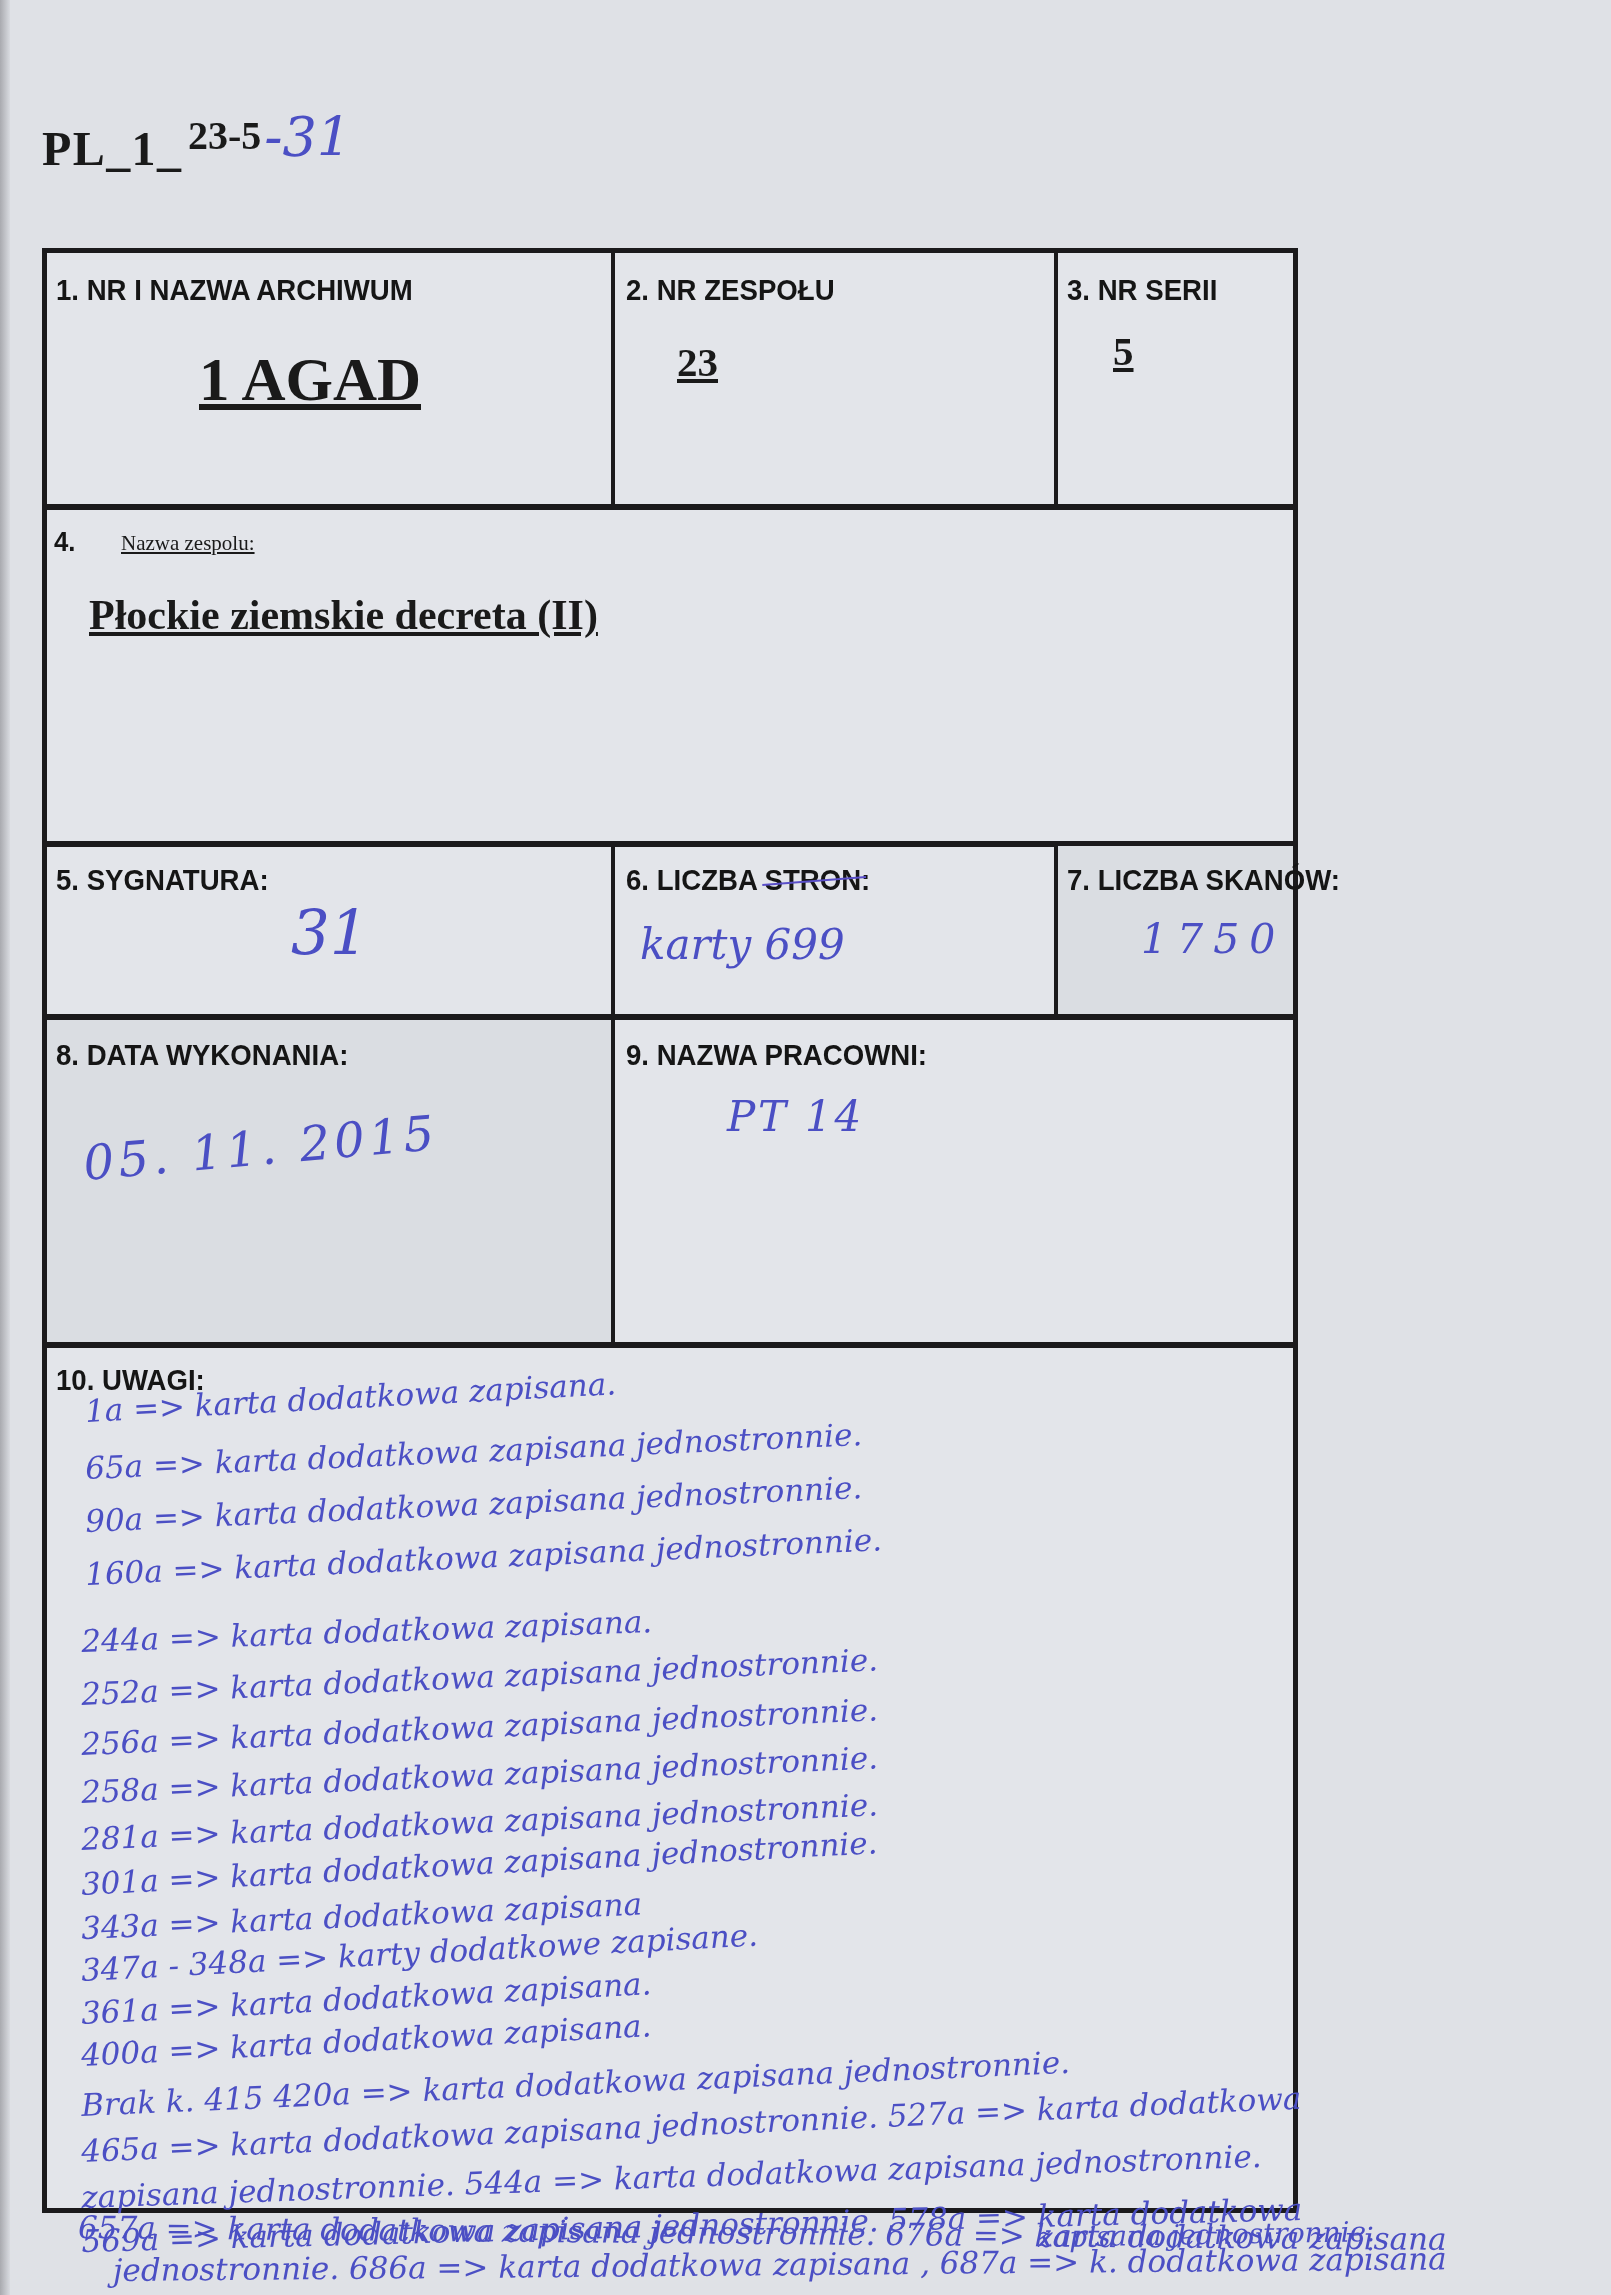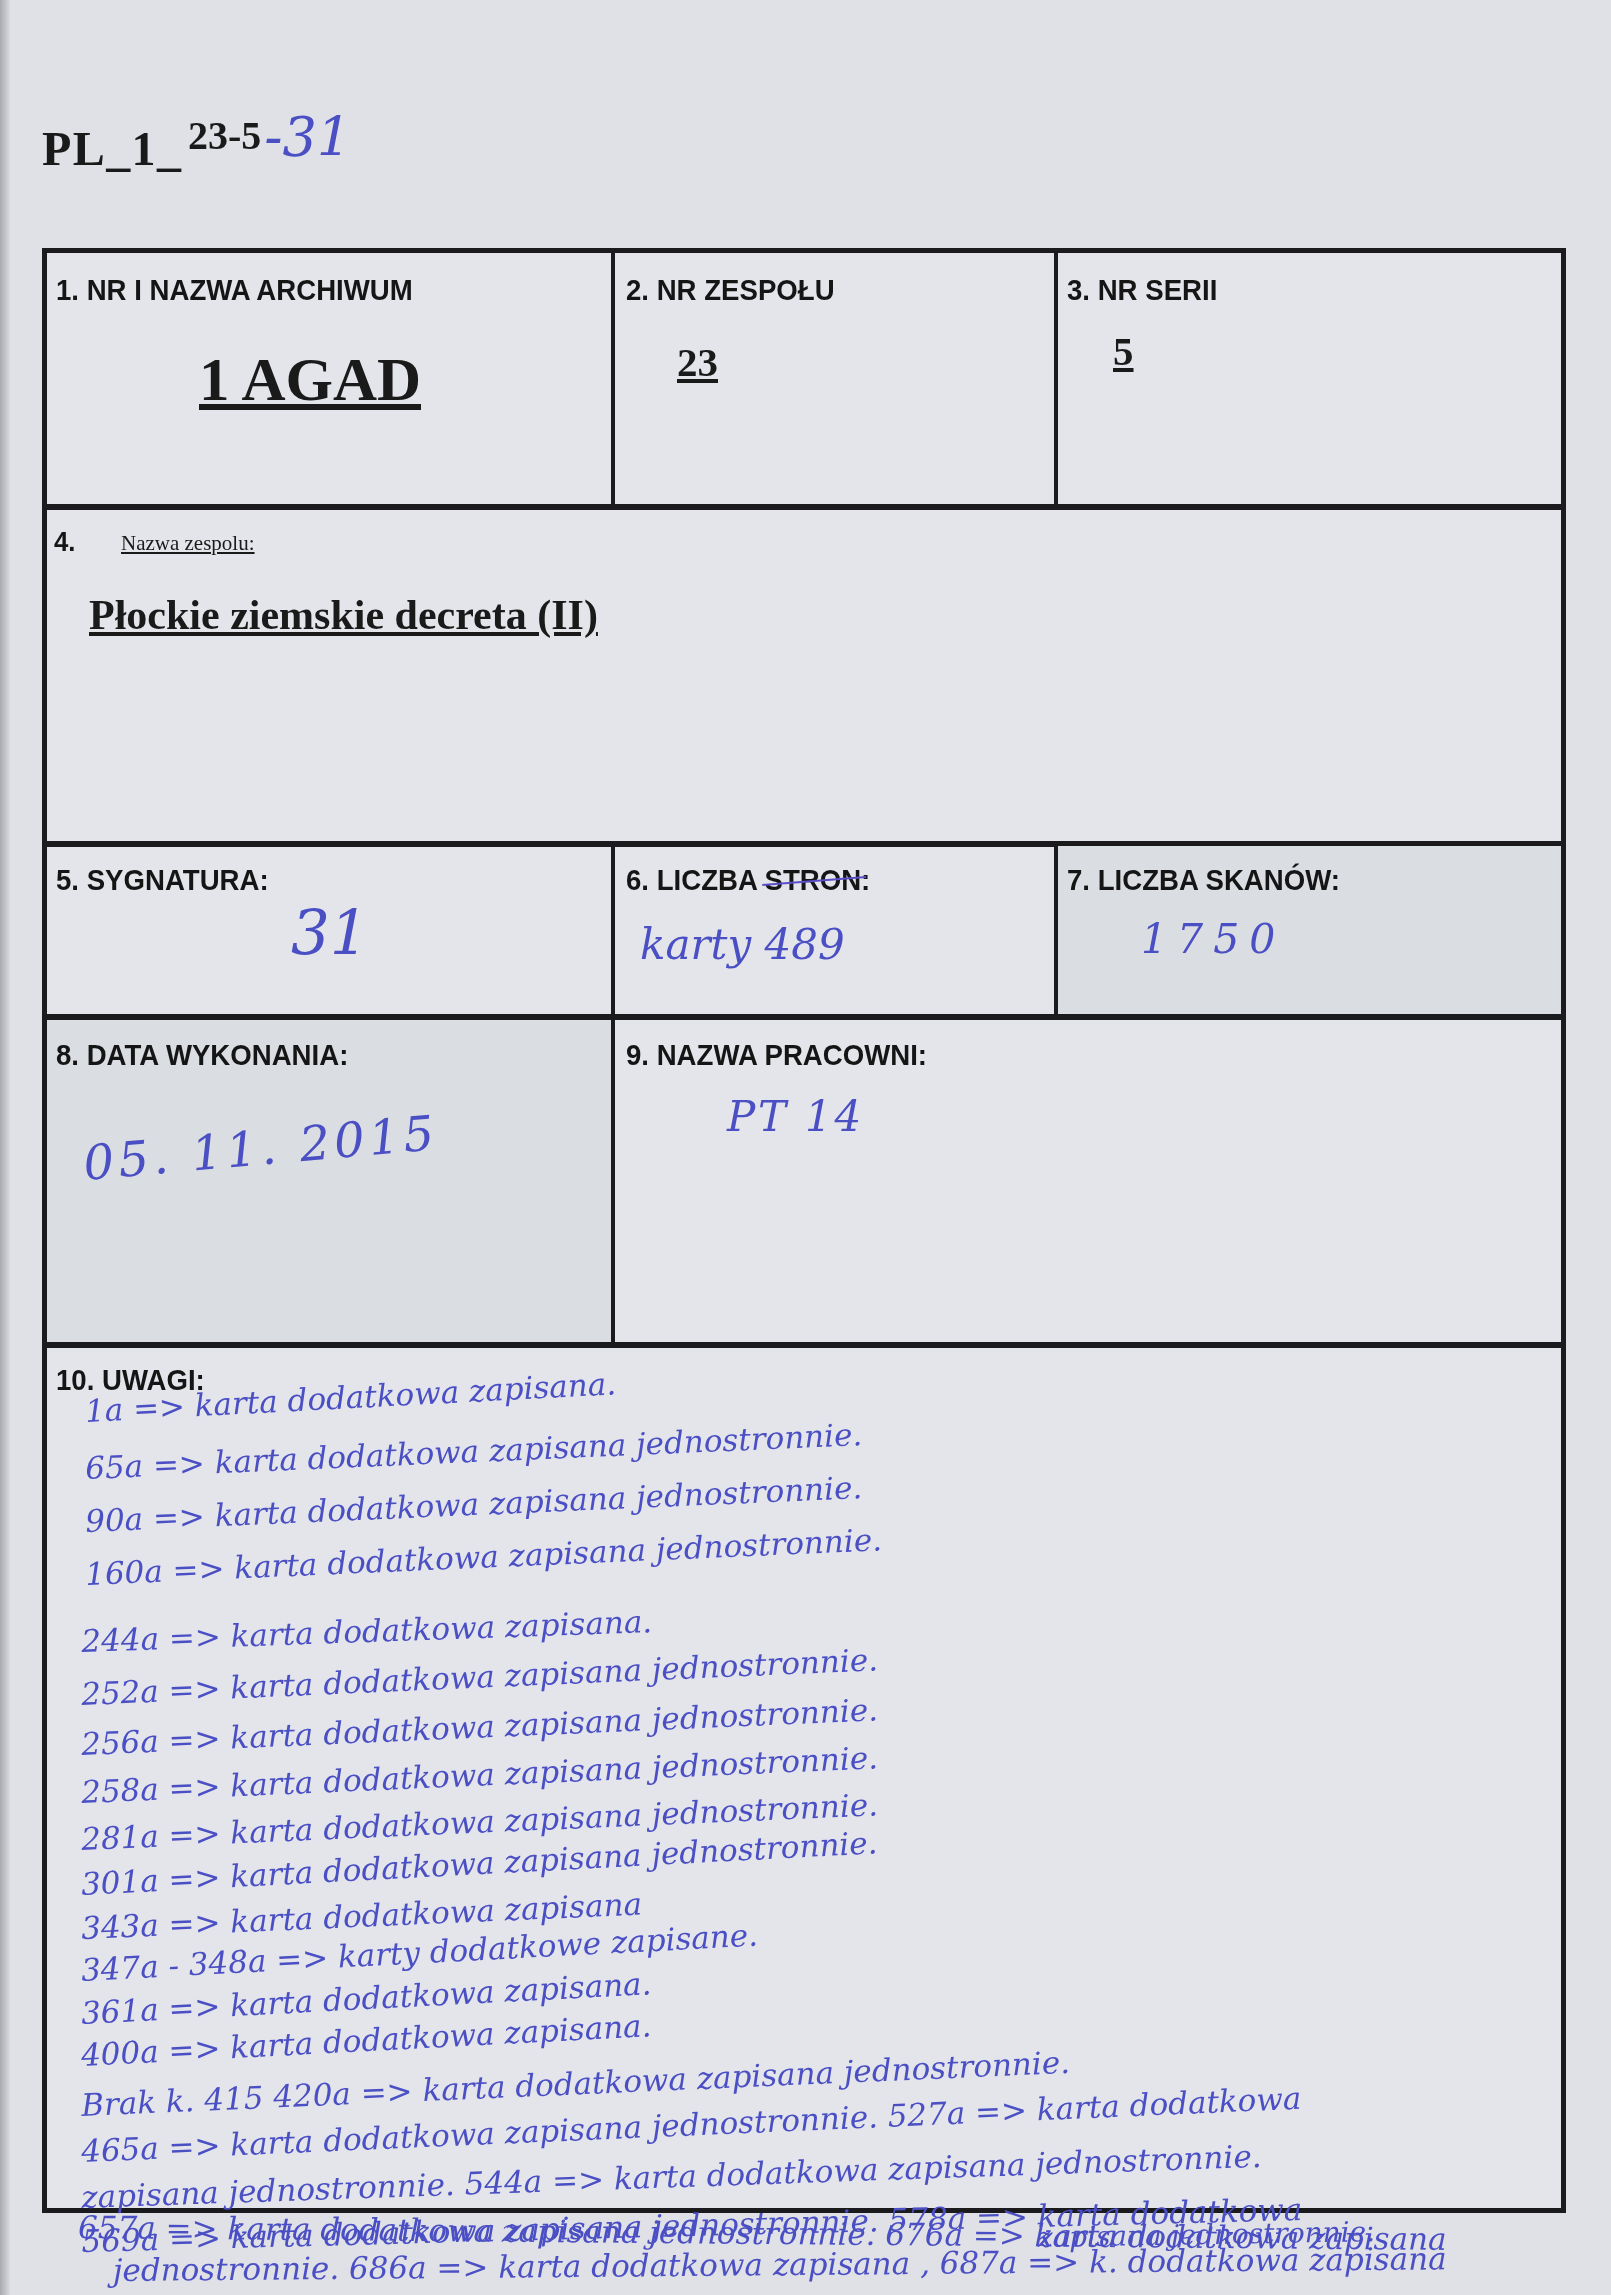--- a/index.html
+++ b/index.html
@@ -22,21 +22,21 @@
   .doc-id .prefix { font-size: 48px; letter-spacing: 1.4px; }
   .doc-id .mid { font-size: 40px; margin-left: 5.7px; vertical-align: 15.6px; margin-top: 18px; }
   .hand {
     font-family: "DejaVu Serif", serif; font-style: italic;
     color: #4b4fc4; font-weight: normal;
   }
   .doc-id .hand-part { font-size: 54px; vertical-align: 8.5px; margin-left: 2.8px; }
 
   .form {
     position: absolute; left: 42px; top: 248px;
-    width: 1524px; height: 1965px;
+    width: 1256px; height: 1965px;
     border: 5.7px solid #1b1a1c; box-sizing: border-box;
     background: #e3e5ea;
   }
   .cell {
     position: absolute; box-sizing: border-box;
   }
   .hline { position: absolute; height: 5.7px; background: #1b1a1c; }
   .vline { position: absolute; width: 4.2px; background: #1b1a1c; }
   .label {
     position: absolute; font-family: "Liberation Sans", sans-serif;
@@ -92,21 +92,21 @@
   <div class="vline" style="left:564px; top:593px; height:170px;"></div>
   <div class="vline" style="left:1007px; top:593px; height:170px;"></div>
   <div class="hline" style="left:0; right:0; top:761px;"></div>
 
   <div class="label" style="left:8.5px; top:610px;">5. SYGNATURA:</div>
   <div class="hand" style="position:absolute; left:244px; top:644px; font-size:61px;">31</div>
 
   <div class="label" style="left:579px; top:610px;">
     <span>6. LICZBA </span><span class="strike">STRON</span><span>:</span>
   </div>
-  <div class="hand" style="position:absolute; left:593px; top:667px; font-size:42px;">karty 489</div>
+  <div class="hand" style="position:absolute; left:593px; top:667px; font-size:42px;">karty 699</div>
 
   <div class="label" style="left:1020px; top:610px;">7. LICZBA SKANÓW:</div>
   <div class="hand" style="position:absolute; left:1094px; top:662px; font-size:41px; letter-spacing:10px;">1750</div>
 
   <div class="cell shaded" style="left:0; top:767px; width:564px; height:322px;"></div>
   <div class="vline" style="left:564px; top:767px; height:324px;"></div>
   <div class="hline" style="left:0; right:0; top:1089px;"></div>
 
   <div class="label" style="left:8.5px; top:785px;">8. DATA WYKONANIA:</div>
   <div class="hand" style="position:absolute; left:39px; top:882px; font-size:48px; letter-spacing:4.2px; transform:rotate(-5deg); transform-origin:left bottom;">05. 11. 2015</div>

